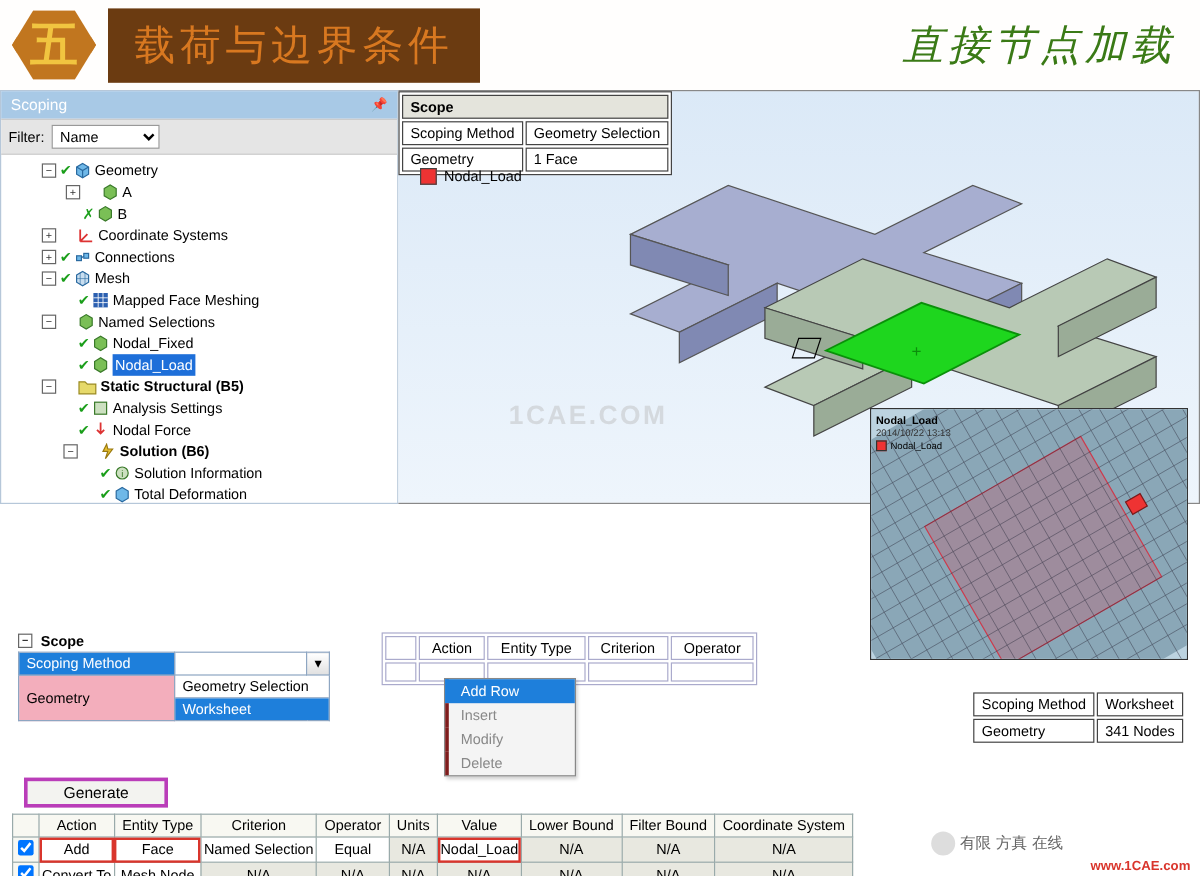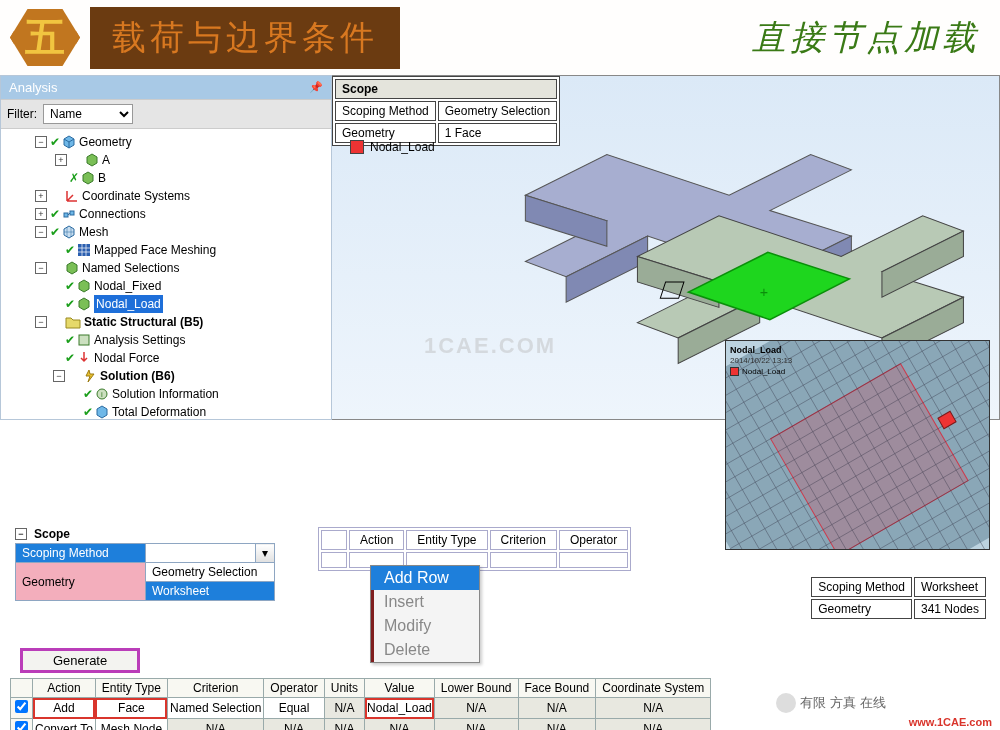--- a/index.html
+++ b/index.html
@@ -68,21 +68,21 @@
   .sm-hl { background: #1e7fdb; color: #fff; }
   .geo-pink { background: #f3aebc; }
   .dd-arrow { width: 16px; border: 1px solid #888; background: linear-gradient(#fff,#e0e0e0); text-align: center; }
   .ws-hl { background: #1e7fdb; color: #fff; }
 
   
   .action-upper { position: absolute; top: 527px; left: 318px; border: 1px solid #aac; }
   .action-upper th { background: #fff; border: 1px solid #aac; padding: 2px 10px; font-weight: normal; font-size: 12px; }
   .blank-row td { height: 16px; border: 1px solid #aac; }
   .context-menu { position: absolute; top: 565px; left: 370px; width: 110px; background: #f4f4f4; border: 1px solid #888; box-shadow: 2px 2px 3px rgba(0,0,0,0.2); }
-  .context-menu div { padding: 3px 10px; font-size: 16px; color: #888; border-left: 3px solid #7f1d1d; }
+  .context-menu div { padding: 3px 10px; font-size: 12px; color: #888; border-left: 3px solid #7f1d1d; }
   .context-menu .cm-active { background: #1e7fdb; color: #fff; border-left-color: #1e7fdb; }
 
   
   .scope-right { position: absolute; top: 575px; right: 12px; }
   .scope-right td { border: 1px solid #444; padding: 2px 6px; font-size: 12px; background: #fff; }
 
   
   .generate-btn { position: absolute; top: 648px; left: 20px; border: 3px solid #ba3db9; padding: 2px 30px; background: #f3f3f0; font-size: 13px; }
 
   
@@ -107,21 +107,21 @@
     <span class="hex-inner">五</span>
   </div>
   <div class="title-text">载荷与边界条件</div>
   <div class="subtitle">直接节点加载</div>
 </div>
 
 <div class="upper">
 
   <div class="outline-panel">
     <div class="panel-title">
-      <span>Analysis</span>
+      <span>Scoping</span>
       <span class="pin">📌</span>
     </div>
     <div class="filter-row">
       <span>Filter:</span>
       <select>
         <option>Name</option>
       </select>
     </div>
     <div class="tree">
 
@@ -415,21 +415,21 @@
   <tbody>
       <tr>
     <th class="chk-cell"></th>
     <th>Action</th>
     <th>Entity Type</th>
     <th>Criterion</th>
     <th>Operator</th>
     <th>Units</th>
     <th>Value</th>
     <th>Lower Bound</th>
-    <th>Face Bound</th>
+    <th>Filter Bound</th>
     <th>Coordinate System</th>
   </tr>
   <tr>
     <td class="chk-cell"><input type="checkbox" checked="" style=""></td>
     <td class="red-outline">Add</td>
     <td class="red-outline">Face</td>
     <td>Named Selection</td>
     <td>Equal</td>
     <td class="na">N/A</td>
     <td class="red-outline">Nodal_Load</td>

